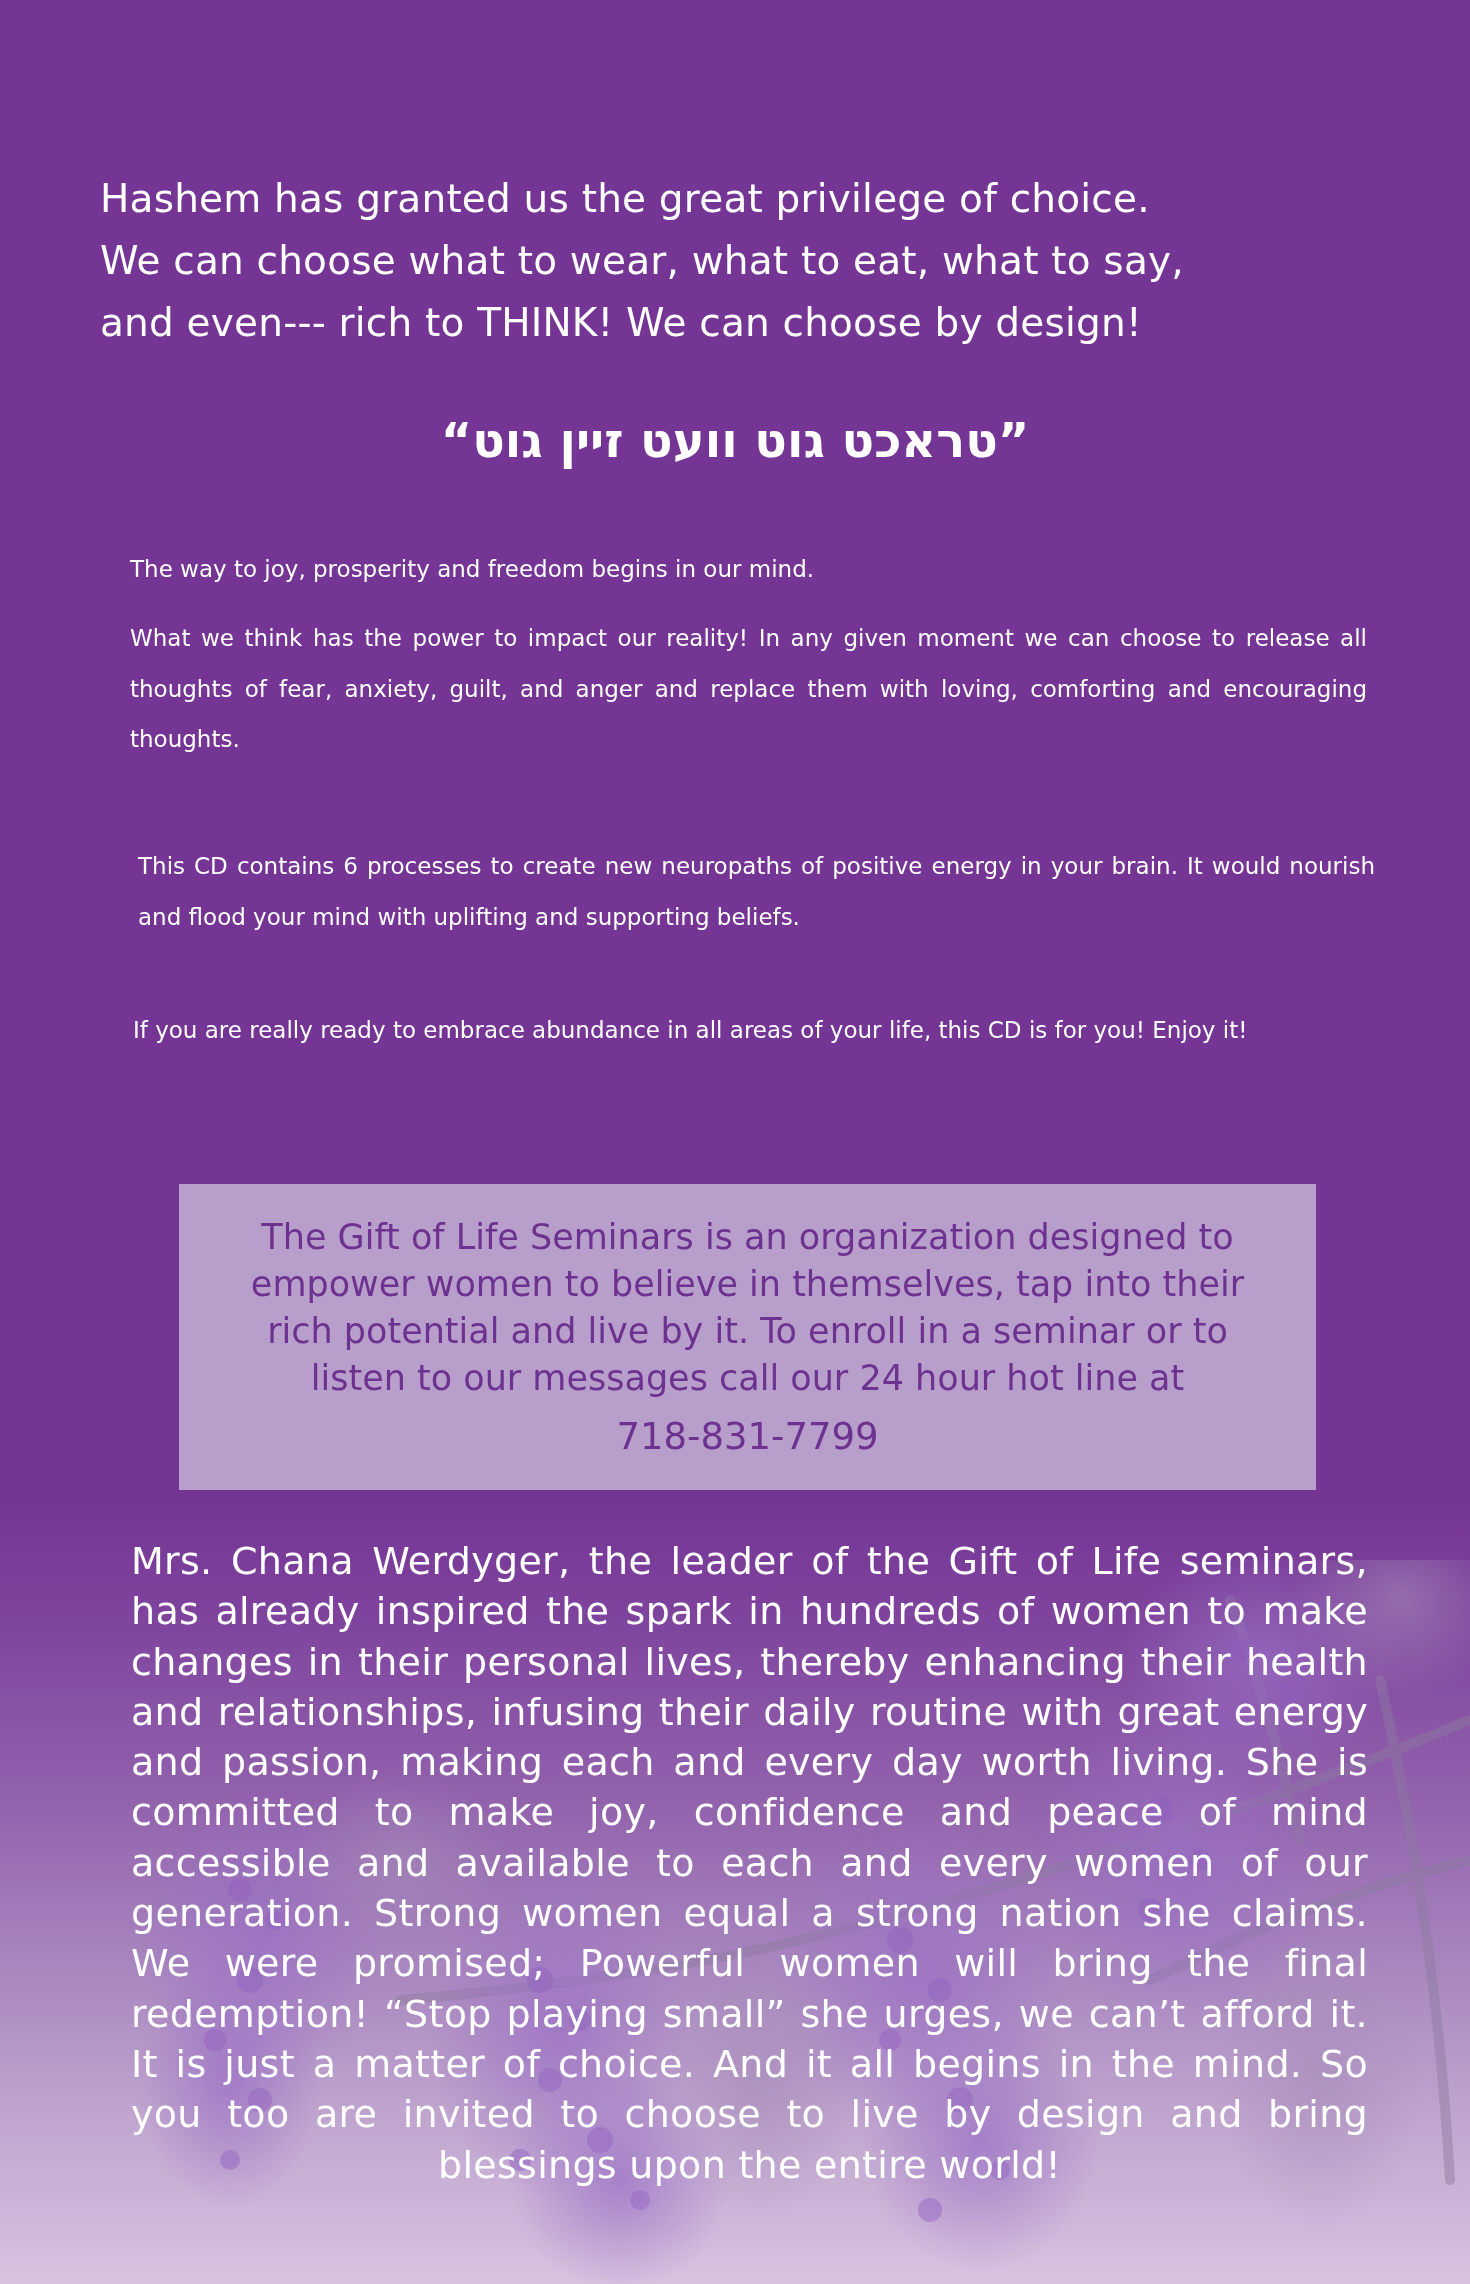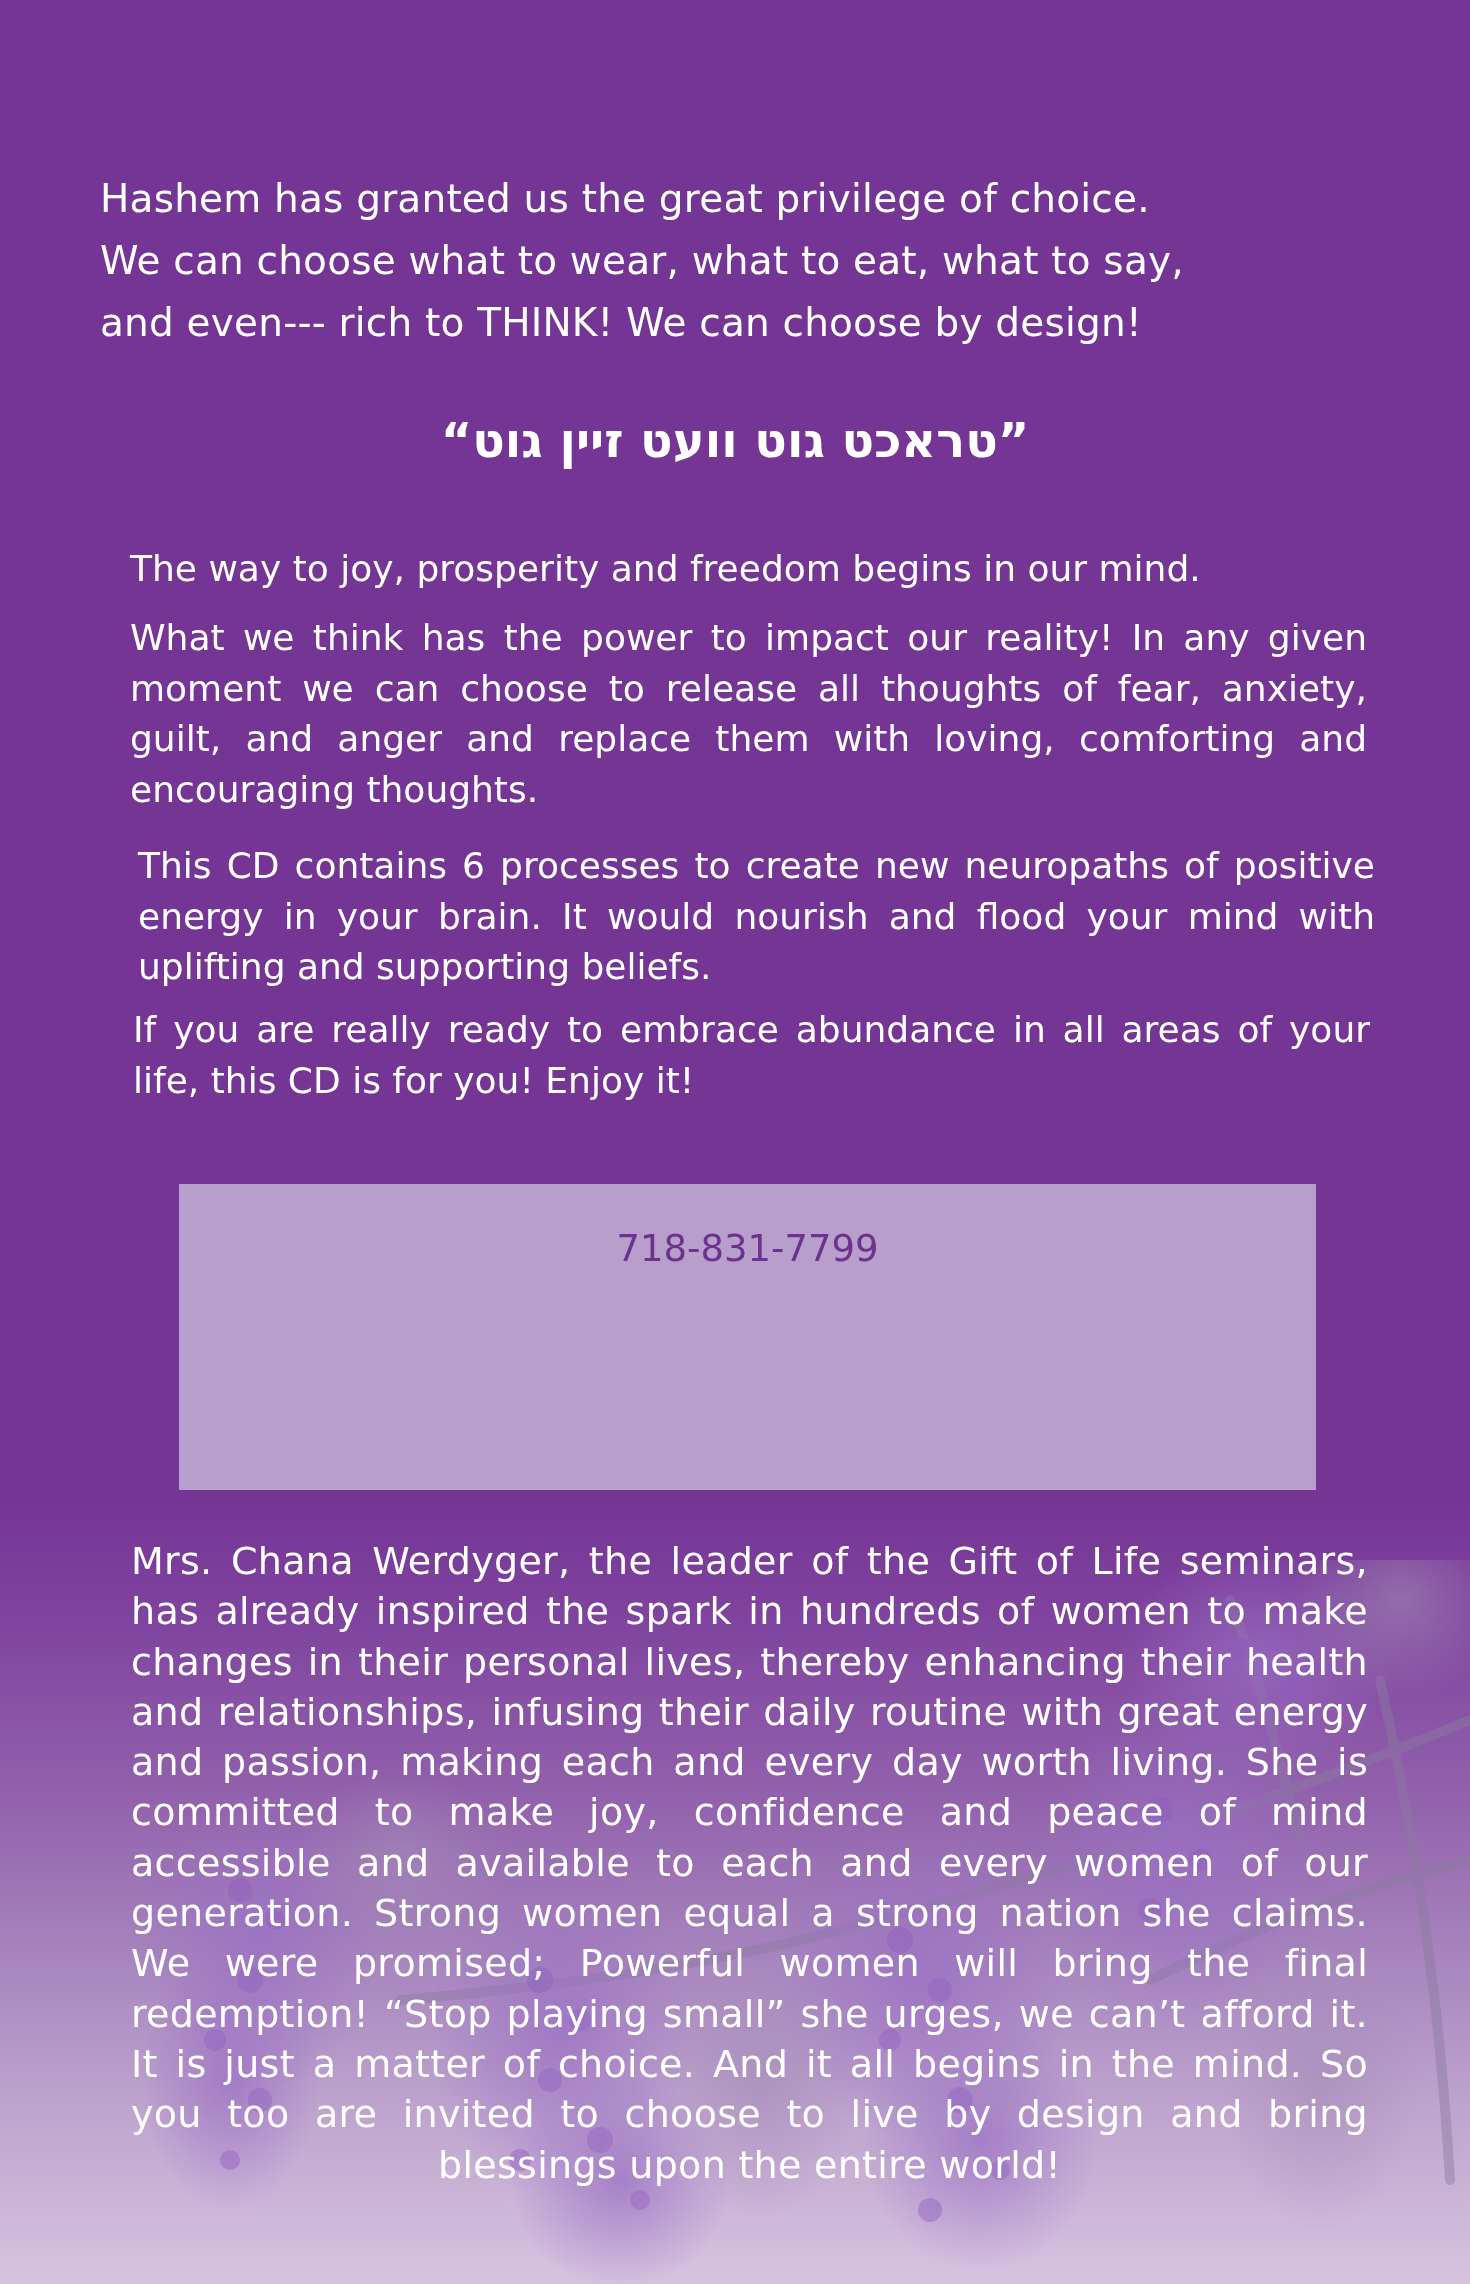--- a/index.html
+++ b/index.html
@@ -45,21 +45,21 @@
       left: 300px; top: 400px; width: 870px;
       text-align: center;
       font-size: 48px;
       font-weight: bold;
       line-height: 80px;
       direction: rtl;
     }
     .para {
       position: absolute;
       left: 130px; width: 1237px;
-      font-size: 36px;
+      font-size: 23px;
       line-height: 50.5px;
       text-align: justify;
     }
     .p1 { top: 544px; }
     .p2 { top: 613px; }
     .p3 { top: 833px; }
     .p4 { top: 1002px; }
     .info-box {
       position: absolute;
       left: 179px; top: 1184px;
@@ -166,18 +166,19 @@
   </div>
 
   <div class="hebrew">”טראכט גוט וועט זיין גוט“</div>
 
   <p class="para p1" style="margin:0">The way to joy, prosperity and freedom begins in our mind.</p>
   <p class="para p2" style="margin:0">What we think has the power to impact our reality! In any given moment we can choose to release all thoughts of fear, anxiety, guilt, and anger and replace them with loving, comforting and encouraging thoughts.</p>
   <p class="para p3" style="margin:8px">This CD contains 6 processes to create new neuropaths of positive energy in your brain. It would nourish and flood your mind with uplifting and supporting beliefs.</p>
   <p class="para p4" style="margin:3px">If you are really ready to embrace abundance in all areas of your life, this CD is for you! Enjoy it!</p>
 
   <div class="info-box">
+    <div class="info-text">The Gift of Life Seminars is an organization designed to empower women to believe in themselves, tap into their rich potential and live by it. To enroll in a seminar or to listen to our messages call our 24 hour hot line at</div>
     <div class="info-phone">718-831-7799</div>
   </div>
 
   <p class="bio" style="margin:0">Mrs. Chana Werdyger, the leader of the Gift of Life seminars, has already inspired the spark in hundreds of women to make changes in their personal lives, thereby enhancing their health and relationships, infusing their daily routine with great energy and passion, making each and every day worth living. She is committed to make joy, confidence and peace of mind accessible and available to each and every women of our generation. Strong women equal a strong nation she claims. We were promised; Powerful women will bring the final redemption! “Stop playing small” she urges, we can’t afford it. It is just a matter of choice. And it all begins in the mind. So you too are invited to choose to live by design and bring blessings upon the entire world!</p>
 
 </div>
 
 </body></html>

